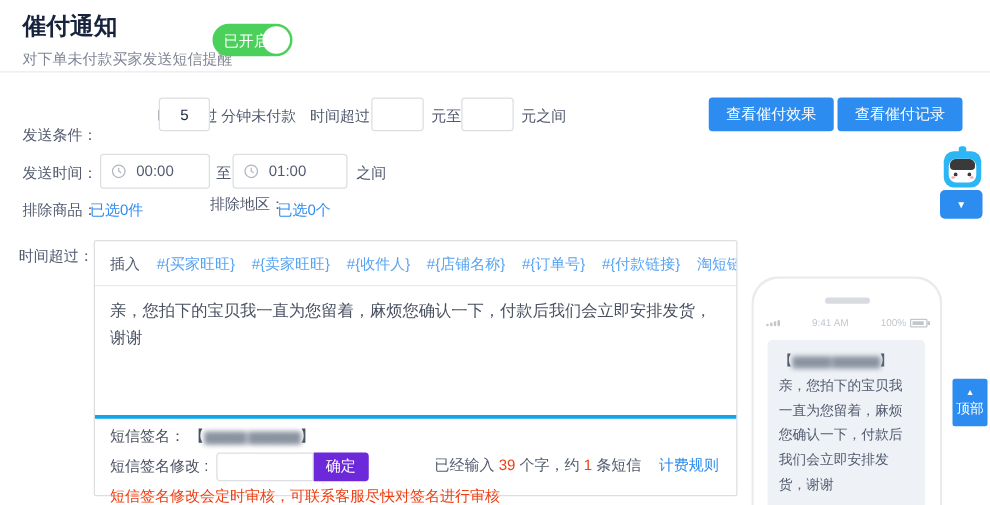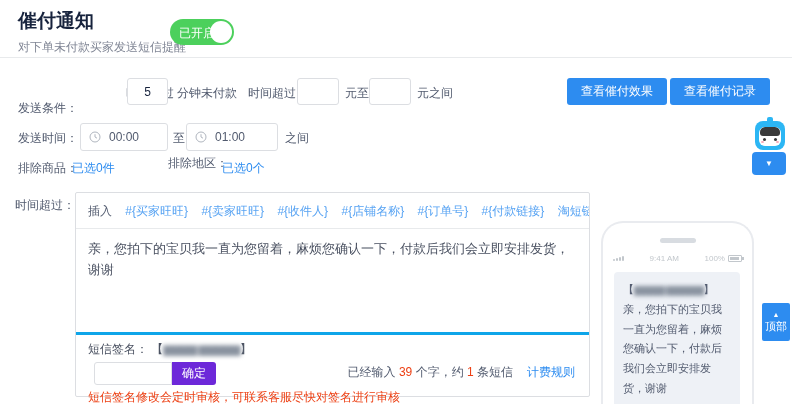--- a/index.html
+++ b/index.html
@@ -131,20 +131,21 @@
       <span class="tag">#{付款链接}</span>
       <span class="tag">淘短链</span>
     </div>
     <div class="sms-content">亲，您拍下的宝贝我一直为您留着，麻烦您确认一下，付款后我们会立即安排发货，谢谢</div>
     <div class="sms-sig-area">
       <div class="sig-row1">
         <span>短信签名：</span>
         <span>【</span><span class="redacted">▆▆▆▆ ▆▆▆▆▆</span><span>】</span>
       </div>
       <div class="sig-row2">
+        <span>短信签名修改 :</span>
         <input class="sig-edit-input" value="" style="">
         <button class="sig-confirm">确定</button>
         <span class="count-area">
           <span>已经输入 </span><span class="count-num">39</span><span> 个字，约 </span><span class="count-num">1</span><span> 条短信</span><a class="link billing">计费规则</a>
         </span>
       </div>
       <div class="audit-note">短信签名修改会定时审核，可联系客服尽快对签名进行审核</div>
     </div>
   </div>
 

